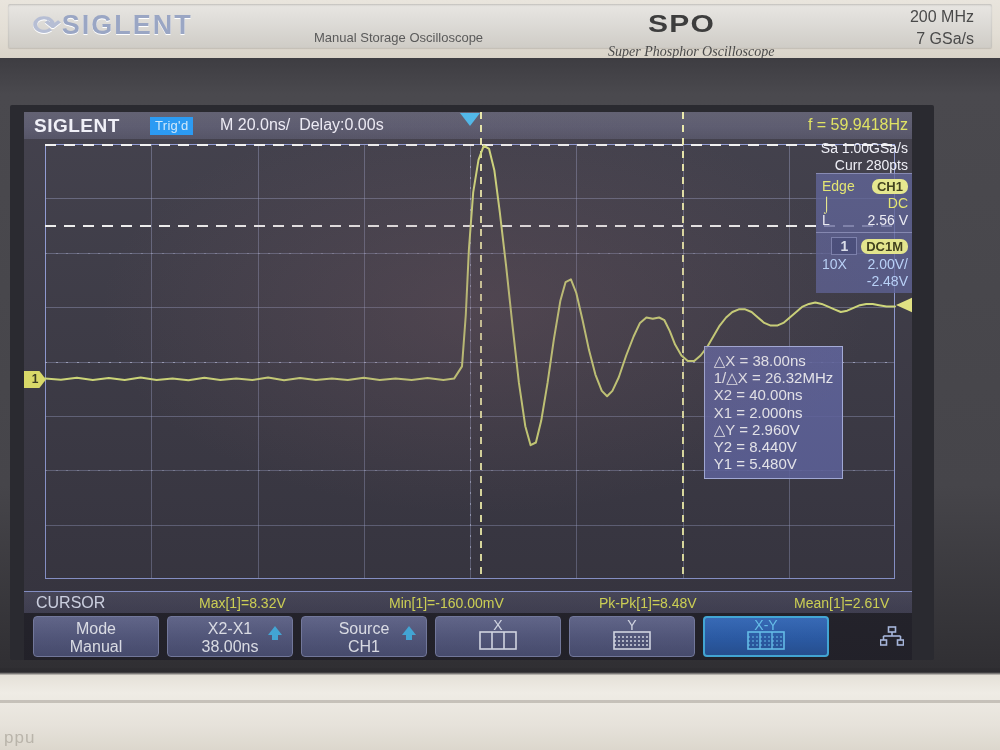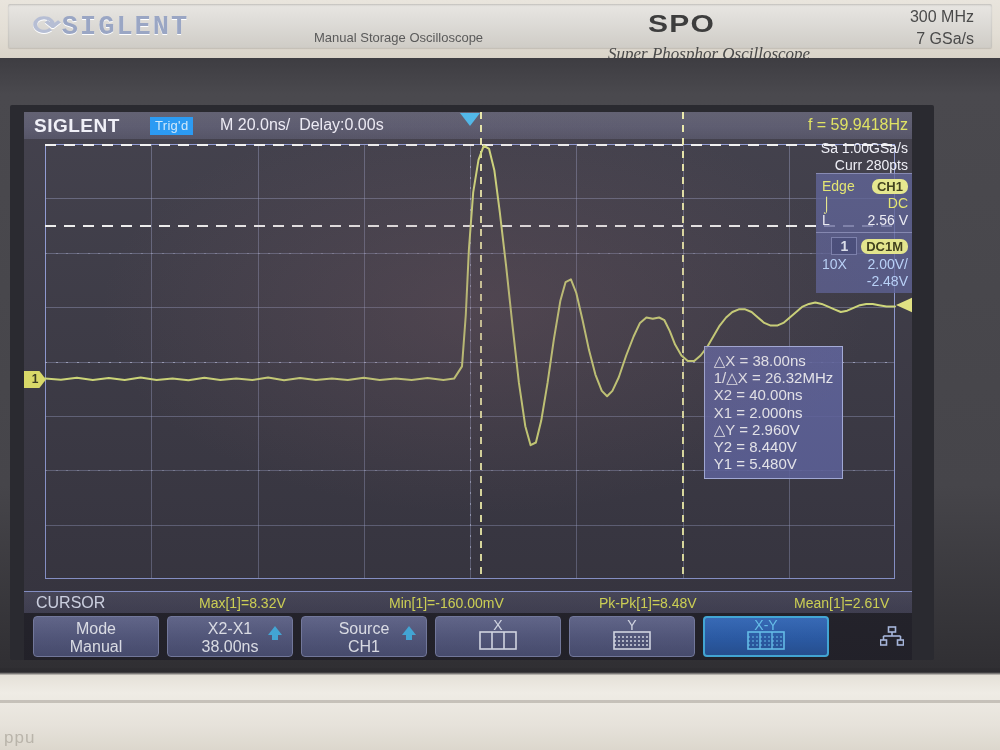--- a/index.html
+++ b/index.html
@@ -9,31 +9,31 @@
   #root{position:relative;width:1000px;height:750px;}
 
   
   .wall-top{position:absolute;left:0;top:0;width:1000px;height:60px;
             background:linear-gradient(180deg,#e9e5dd 0%,#e3ded5 55%,#d9d3c8 100%);}
   .brand-bar{position:absolute;left:8px;top:4px;width:984px;height:44px;
              background:linear-gradient(180deg,#e8e6e2 0%,#dedcd8 40%,#cfccc6 100%);
              border-radius:2px;
              box-shadow:0 1px 2px rgba(0,0,0,.18) inset,0 1px 1px rgba(0,0,0,.12);}
   .brand-logo{position:absolute;left:28px;top:6px;font-size:27px;font-weight:bold;
-              letter-spacing:2px;color:#9aa6c4;font-family:Liberation Mono, monospace;
+              letter-spacing:2px;color:#9aa6c4;font-family:Liberation Sans, sans-serif;
               text-shadow:0 1px 0 #fff;}
   .brand-logo .swirl{display:inline-block;color:#b6bed4;font-size:26px;
                      transform:scaleX(1.3);margin-right:2px;}
   .model{position:absolute;left:305px;top:2px;color:#4a4a4a;font-size:21px;
          letter-spacing:.5px;}
   .model-sub{position:absolute;left:306px;top:26px;color:#5a5a5a;font-size:13px;}
   .spo{position:absolute;left:640px;top:6px;font-size:24px;font-weight:bold;
        color:#3d3d3d;letter-spacing:1px;transform:scaleX(1.25);
        transform-origin:left center;}
-  .spo-sub{position:absolute;left:600px;top:40px;font-size:17px;color:#4a4a4a;
+  .spo-sub{position:absolute;left:600px;top:40px;font-size:14px;color:#4a4a4a;
            font-style:italic;font-family:"Liberation Serif",serif;}
   .rate1{position:absolute;right:18px;top:4px;font-size:16px;color:#4a4a4a;}
   .rate2{position:absolute;right:18px;top:26px;font-size:16px;color:#4a4a4a;}
 
   .bezel{position:absolute;left:0;top:58px;width:1000px;height:610px;
          background:linear-gradient(180deg,#3e3d42 0%,#4a494e 6%,#46454a 70%,#302f33 100%);}
   .bezel-inner{position:absolute;left:10px;top:47px;width:924px;height:555px;
                background:#2a2a30;border-radius:2px;}
   .wall-bottom{position:absolute;left:0;top:668px;width:1000px;height:82px;
                background:linear-gradient(180deg,#2e2d31 0%,#2b2a2e 5%,#e5e1d8 9%,
@@ -147,21 +147,21 @@
 
   <div class="wall-top"></div>
 
   <div class="brand-bar">
     <div class="brand-logo">
       <span class="swirl">⟳</span><span>SIGLENT</span>
     </div>
     <div class="model-sub">Manual Storage Oscilloscope</div>
     <div class="spo">SPO</div>
     <div class="spo-sub">Super Phosphor Oscilloscope</div>
-    <div class="rate1">300 MHz</div>
+    <div class="rate1">200 MHz</div>
     <div class="rate2">7 GSa/s</div>
   </div>
 
   <div class="bezel">
     <div class="bezel-inner"></div>
   </div>
 
   <div id="screen">
 
     <div class="topbar">

